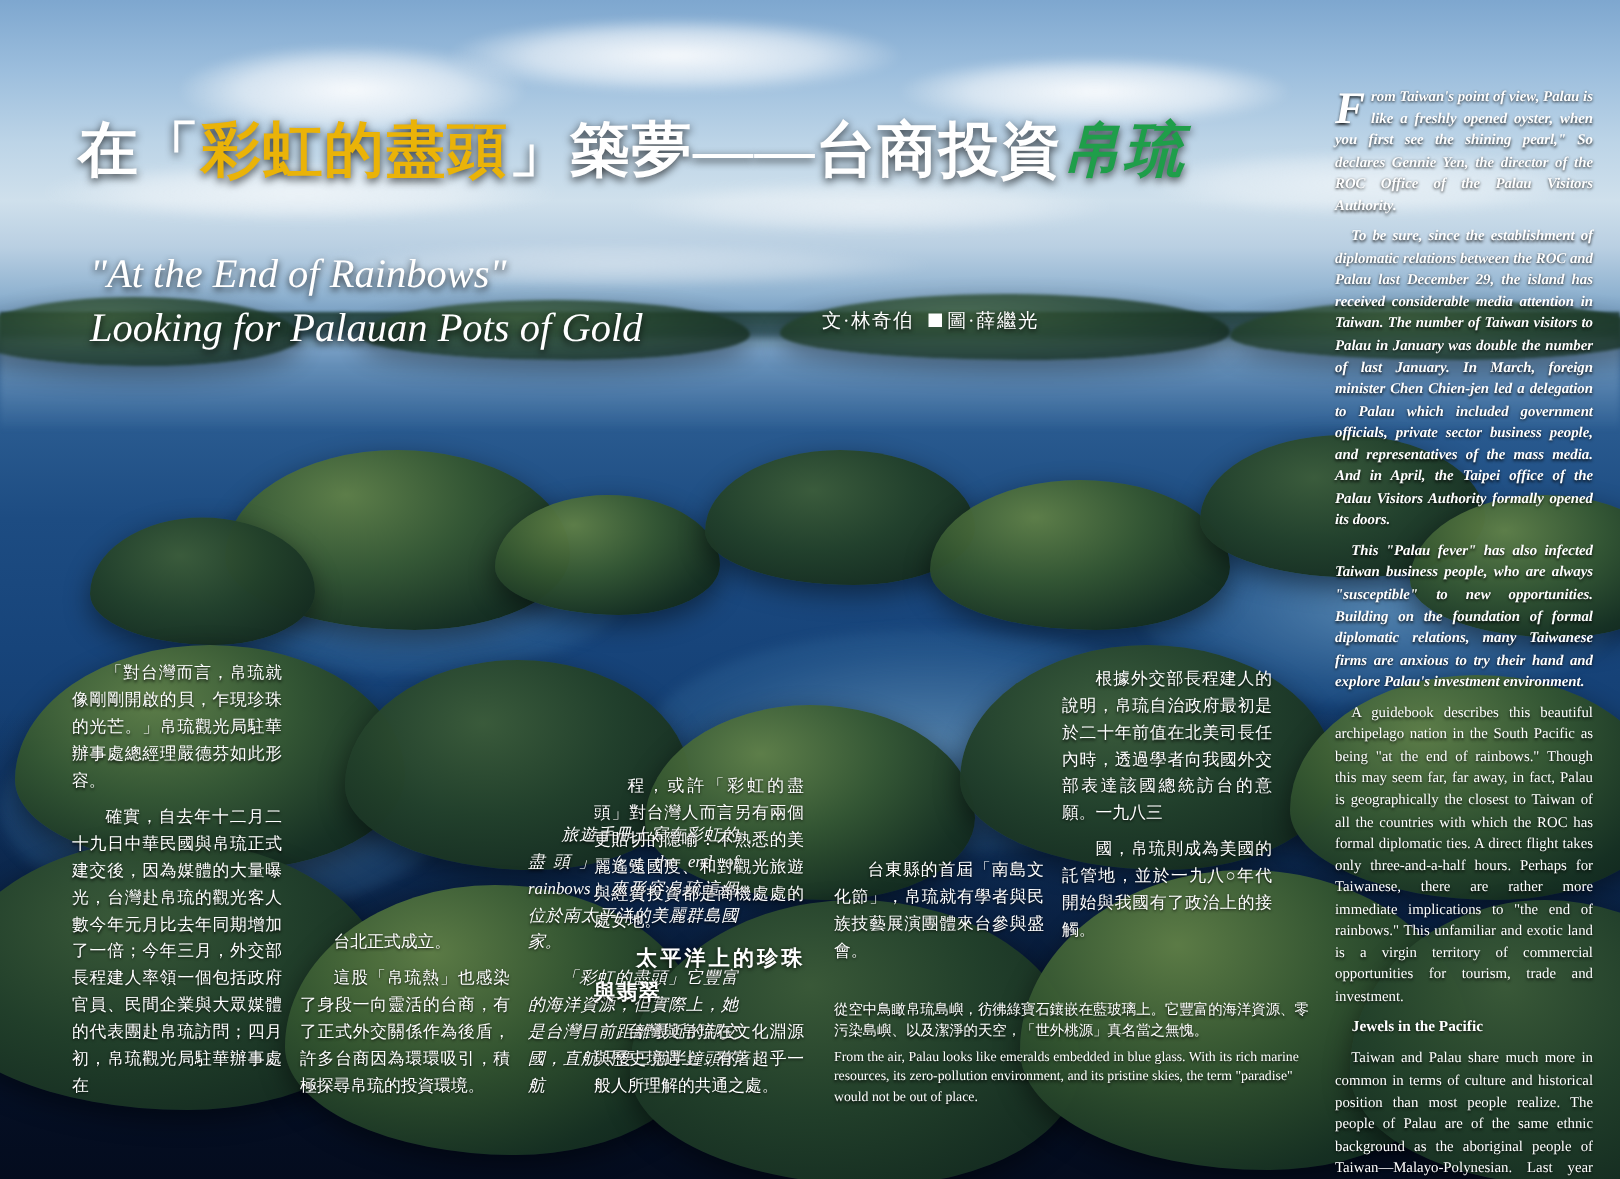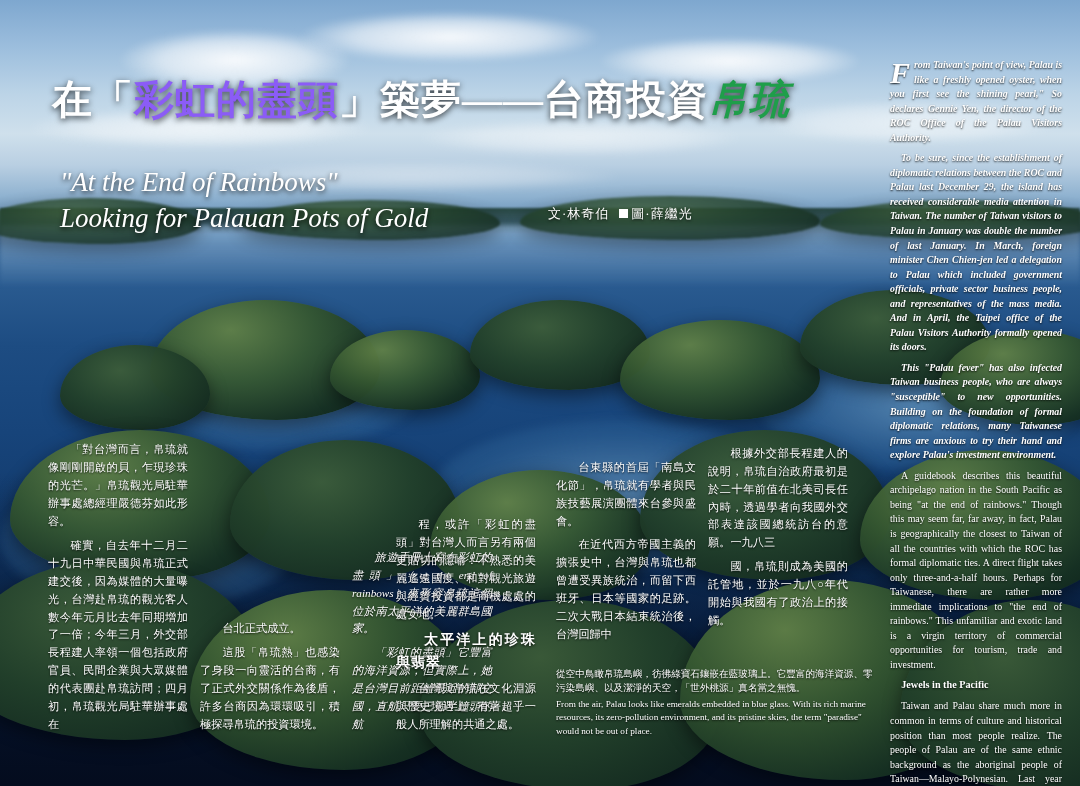--- a/index.html
+++ b/index.html
@@ -98,21 +98,21 @@
   .headline-cn {
     position: absolute;
     left: 52px; top: 72px;
     font-size: 40px;
     font-weight: bold;
     letter-spacing: 1px;
     color: #ffffff;
     text-shadow: 0 2px 6px rgba(0,0,0,0.75);
     white-space: nowrap;
   }
-  .headline-cn .red { color: #8b5cf6; }
+  .headline-cn .red { color: #eab308; }
   .headline-cn .green { color: #1f9e4a; font-style: italic; margin-top: 18px; }
 
   .headline-en {
     position: absolute;
     left: 60px; top: 165px;
     font-family: "Liberation Serif", serif;
     font-style: italic;
     font-size: 27px;
     line-height: 1.32;
     color: #ffffff;
@@ -277,21 +277,20 @@
   </div>
 
   <div class="cn-col" style="left:396px; width:140px; bottom:46px;">
     <p>程，或許「彩虹的盡頭」對台灣人而言另有兩個更貼切的隱喻：不熟悉的美麗遙遠國度、和對觀光旅遊與經貿投資都是商機處處的處女地。</p>
     <p class="cn-sub">太平洋上的珍珠與翡翠</p>
     <p>台灣與帛琉在文化淵源與歷史境遇上，有著超乎一般人所理解的共通之處。</p>
   </div>
 
   <div class="cn-col" style="left:556px; width:140px; bottom:136px;">
     <p>台東縣的首屆「南島文化節」，帛琉就有學者與民族技藝展演團體來台參與盛會。</p>
-    <p>在近代西方帝國主義的擴張史中，台灣與帛琉也都曾遭受異族統治，而留下西班牙、日本等國家的足跡。二次大戰日本結束統治後，台灣回歸中</p>
   </div>
 
   <div class="cn-col" style="left:708px; width:140px; bottom:150px;">
     <p>根據外交部長程建人的說明，帛琉自治政府最初是於二十年前值在北美司長任內時，透過學者向我國外交部表達該國總統訪台的意願。一九八三</p>
     <p>國，帛琉則成為美國的託管地，並於一九八○年代開始與我國有了政治上的接觸。</p>
   </div>
 
   <div class="caption">
     <div class="cn">從空中鳥瞰帛琉島嶼，彷彿綠寶石鑲嵌在藍玻璃上。它豐富的海洋資源、零污染島嶼、以及潔淨的天空，「世外桃源」真名當之無愧。</div>
     <div class="en">From the air, Palau looks like emeralds embedded in blue glass. With its rich marine resources, its zero-pollution environment, and its pristine skies, the term "paradise" would not be out of place.</div>

